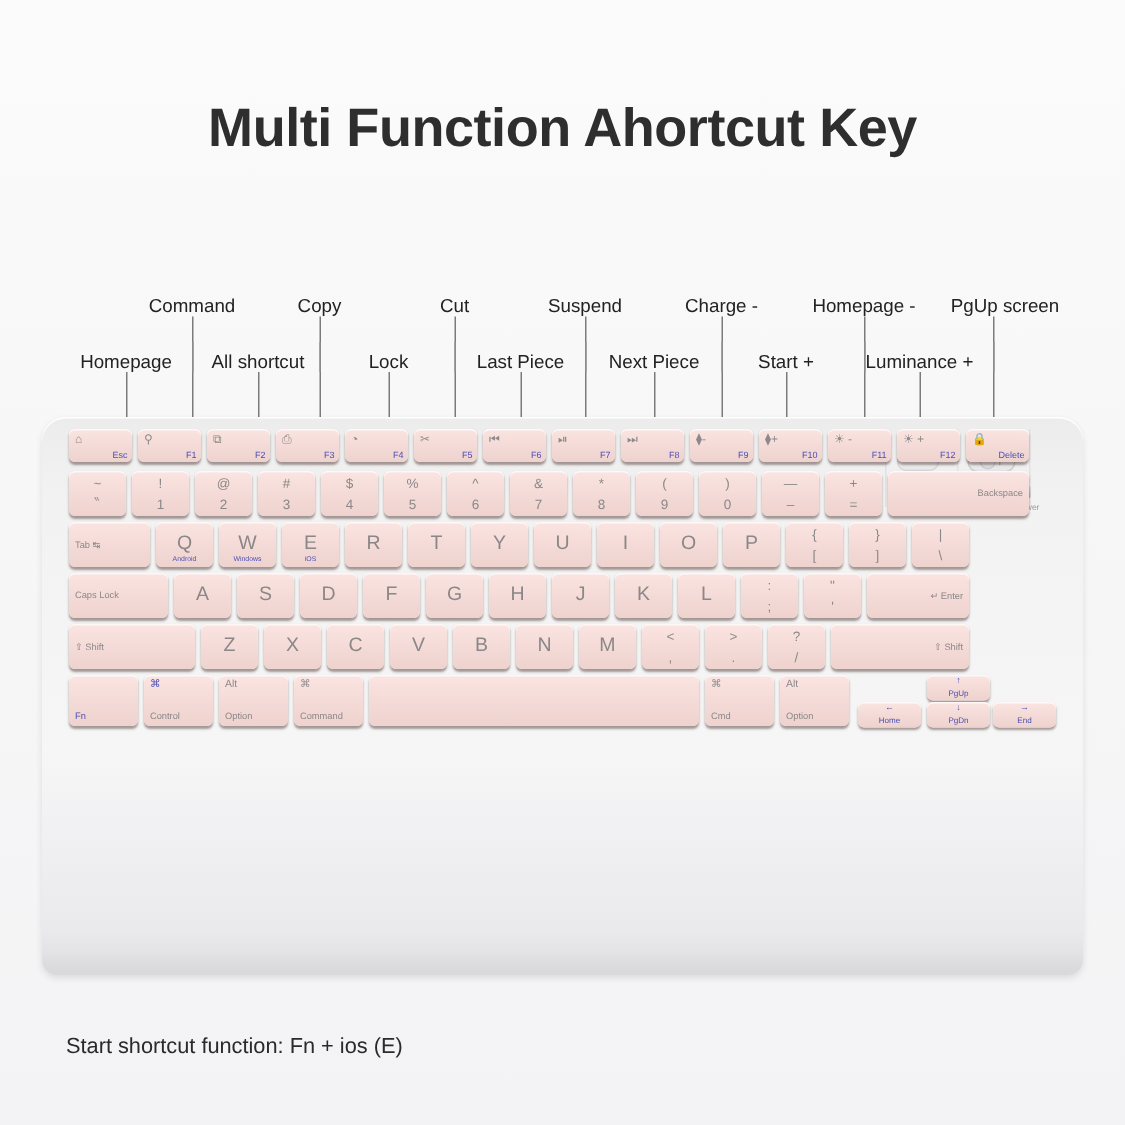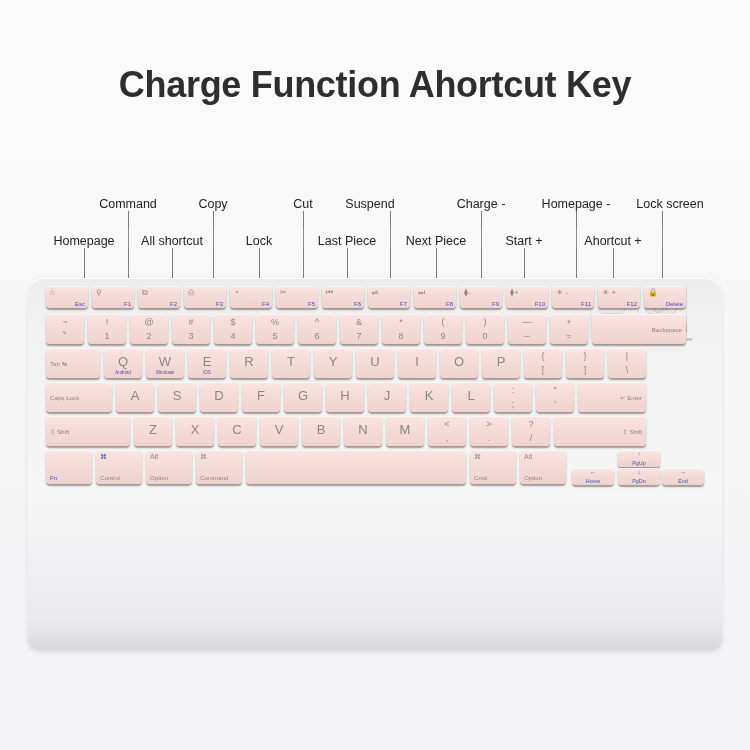--- a/index.html
+++ b/index.html
@@ -127,50 +127,50 @@
   .caption{
     position:absolute;left:44px;top:690px;
     font-size:14.5px;color:#2a2a2a;
   }
 </style>
 </head>
 <body>
 
 <div id="page">
 
-  <div class="title">Charge Function Ahortcut Key</div>
+  <div class="title">Multi Function Ahortcut Key</div>
 
   <div class="labels" id="callouts">
       <div class="lbl lbl-top" style="left: 128px;">Command</div>
       <div class="lead" style="left: 128px; top: 211px; height: 155px;"></div>
       <div class="lbl lbl-top" style="left: 213px;">Copy</div>
       <div class="lead" style="left: 213px; top: 211px; height: 155px;"></div>
       <div class="lbl lbl-top" style="left: 303px;">Cut</div>
       <div class="lead" style="left: 303px; top: 211px; height: 155px;"></div>
-      <div class="lbl lbl-top" style="left: 370px;">Suspend</div>
+      <div class="lbl lbl-top" style="left: 390px;">Suspend</div>
       <div class="lead" style="left: 390px; top: 211px; height: 155px;"></div>
       <div class="lbl lbl-top" style="left: 481px;">Charge -</div>
       <div class="lead" style="left: 481px; top: 211px; height: 155px;"></div>
       <div class="lbl lbl-top" style="left: 576px;">Homepage -</div>
       <div class="lead" style="left: 576px; top: 211px; height: 155px;"></div>
-      <div class="lbl lbl-top" style="left: 670px;">Lock screen</div>
+      <div class="lbl lbl-top" style="left: 670px;">PgUp screen</div>
       <div class="lead" style="left: 662px; top: 211px; height: 155px;"></div>
       <div class="lbl lbl-bot" style="left: 84px;">Homepage</div>
       <div class="lead" style="left: 84px; top: 248px; height: 118px;"></div>
       <div class="lbl lbl-bot" style="left: 172px;">All shortcut</div>
       <div class="lead" style="left: 172px; top: 248px; height: 118px;"></div>
       <div class="lbl lbl-bot" style="left: 259px;">Lock</div>
       <div class="lead" style="left: 259px; top: 248px; height: 118px;"></div>
       <div class="lbl lbl-bot" style="left: 347px;">Last Piece</div>
       <div class="lead" style="left: 347px; top: 248px; height: 118px;"></div>
       <div class="lbl lbl-bot" style="left: 436px;">Next Piece</div>
       <div class="lead" style="left: 436px; top: 248px; height: 118px;"></div>
       <div class="lbl lbl-bot" style="left: 524px;">Start +</div>
       <div class="lead" style="left: 524px; top: 248px; height: 118px;"></div>
-      <div class="lbl lbl-bot" style="left: 613px;">Ahortcut +</div>
+      <div class="lbl lbl-bot" style="left: 613px;">Luminance +</div>
       <div class="lead" style="left: 613px; top: 248px; height: 118px;"></div>
       <div class="divider" style="left: 128px;"></div>
       <div class="divider" style="left: 213px;"></div>
       <div class="divider" style="left: 303px;"></div>
       <div class="divider" style="left: 390px;"></div>
       <div class="divider" style="left: 481px;"></div>
       <div class="divider" style="left: 576px;"></div>
       <div class="divider" style="left: 662px;"></div>
     </div>
 
@@ -465,13 +465,14 @@
       <div class="key" style="left: 544px; top: 190px; width: 42px; height: 17px;">
         <div style="position: absolute; left: 0px; right: 0px; top: 0px; text-align: center; font-size: 6px; color: rgb(75, 79, 181); line-height: 8px;">←</div>
         <div style="position: absolute; left: 0px; right: 0px; bottom: 1px; text-align: center; font-size: 5.4px; color: rgb(75, 79, 181);">Home</div>
       </div>
       <div class="key" style="left: 634px; top: 190px; width: 42px; height: 17px;">
         <div style="position: absolute; left: 0px; right: 0px; top: 0px; text-align: center; font-size: 6px; color: rgb(75, 79, 181); line-height: 8px;">→</div>
         <div style="position: absolute; left: 0px; right: 0px; bottom: 1px; text-align: center; font-size: 5.4px; color: rgb(75, 79, 181);">End</div>
       </div>
     </div>
 
+  <div class="caption">Start shortcut function: Fn +  ios (E)</div>
 </div>
 
 </body></html>

